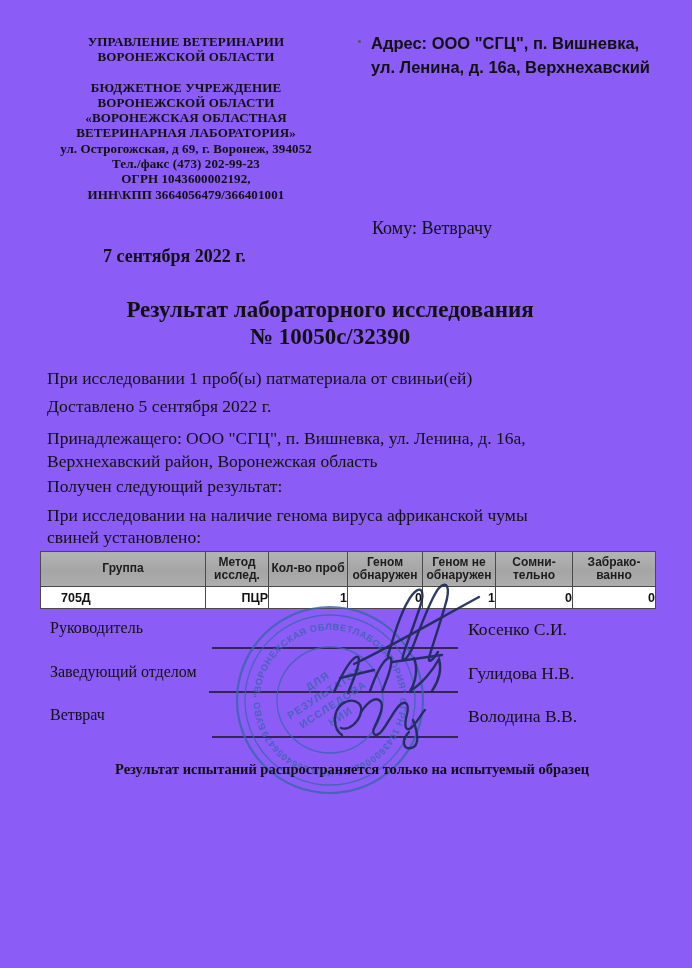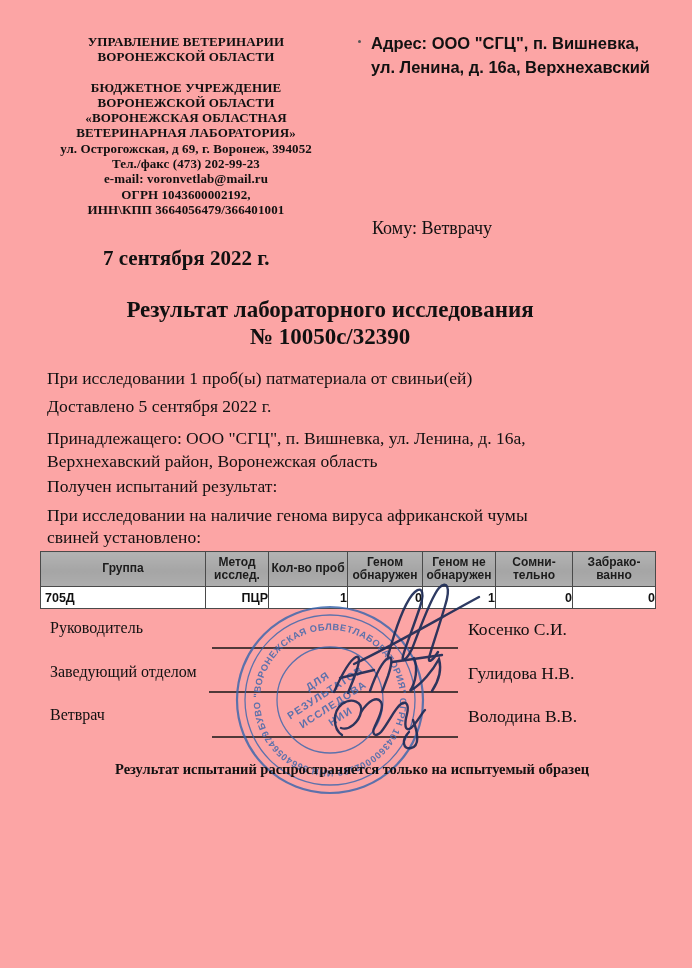--- a/index.html
+++ b/index.html
@@ -2,21 +2,21 @@
 <html><head>
 <meta charset="utf-8">
 <style>
   * { margin: 0; padding: 0; box-sizing: border-box; }
   html, body { background: #e8e8e8; }
   body { font-family: "Liberation Serif", serif; }
   .page {
     position: relative;
     width: 692px; height: 968px;
     margin: 0 auto;
-    background: #fca5a5;
+    background: #8b5cf6;
     color: #111111;
     overflow: hidden;
   }
   
   .org-block {
     position: absolute; left: 53px; top: 34px; width: 266px;
     text-align: center;
     font-weight: bold;
     font-size: 13px; line-height: 15.3px;
     letter-spacing: 0.1px;
@@ -32,21 +32,21 @@
   .speck {
     position: absolute; left: 358px; top: 40px;
     width: 3px; height: 3px; background: #555; border-radius: 50%;
   }
   .komu {
     position: absolute; left: 372px; top: 218px;
     font-size: 18px;
   }
   .doc-date {
     position: absolute; left: 103px; top: 246px;
-    font-size: 21px; font-weight: bold;
+    font-size: 18px; font-weight: bold;
   }
   .doc-title {
     position: absolute; left: 0; top: 296px; width: 660px;
     text-align: center;
     font-size: 23px; font-weight: bold; line-height: 27px;
   }
   .body-lines { position: absolute; left: 47px; top: 0; width: 640px; }
   .body-line { position: absolute; left: 0; font-size: 17.5px; white-space: nowrap; }
   .bl0 { top: 368px; }
   .bl1 { top: 396px; }
@@ -71,21 +71,21 @@
     height: 35px;
     white-space: pre-line;
     line-height: 13.5px;
     text-align: center; vertical-align: middle;
     color: #1c1c1c;
   }
   .result-table td {
     height: 22px; text-align: right; vertical-align: middle;
     font-size: 12.5px; background: #fff;
   }
-  .result-table td.cell-left { text-align: left; padding-left: 4px; }
+  .result-table td.cell-left { text-align: left; padding-left: 20px; }
   
   .sig-role { position: absolute; left: 50px; font-size: 16px; white-space: nowrap; }
   .sig-name { position: absolute; left: 468px; font-size: 17.5px; white-space: nowrap; }
   .sr0 { top: 619px; } .sr1 { top: 663px; } .sr2 { top: 706px; }
   .footer-note {
     position: absolute; left: 0; top: 761px; width: 680px;
     text-align: center;
     font-size: 14.5px; font-weight: bold; padding-left: 24px;
   }
   .overlay-svg {
@@ -109,21 +109,20 @@
 
   <div class="org-block">
     <div>УПРАВЛЕНИЕ ВЕТЕРИНАРИИ</div>
     <div>ВОРОНЕЖСКОЙ ОБЛАСТИ</div>
     <div class="org-gap">БЮДЖЕТНОЕ УЧРЕЖДЕНИЕ</div>
     <div>ВОРОНЕЖСКОЙ ОБЛАСТИ</div>
     <div>«ВОРОНЕЖСКАЯ ОБЛАСТНАЯ</div>
     <div>ВЕТЕРИНАРНАЯ ЛАБОРАТОРИЯ»</div>
     <div>ул. Острогожская, д 69, г. Воронеж, 394052</div>
     <div>Тел./факс (473) 202-99-23</div>
-    <div>e-mail: voronvetlab@mail.ru</div>
     <div>ОГРН 1043600002192,</div>
     <div>ИНН\КПП 3664056479/366401001</div>
   </div>
 
   <div class="speck"></div>
 
   <div class="addr-block">
     <div>Адрес: ООО "СГЦ", п. Вишневка,</div>
     <div>ул. Ленина, д. 16а, Верхнехавский</div>
   </div>
@@ -135,21 +134,21 @@
   <div class="doc-title">
     <div>Результат лабораторного исследования</div>
     <div>№ 10050с/32390</div>
   </div>
 
   <div class="body-lines">
     <div class="body-line bl0">При исследовании 1 проб(ы) патматериала от свиньи(ей)</div>
     <div class="body-line bl1">Доставлено 5 сентября 2022 г.</div>
     <div class="body-line bl2">Принадлежащего: ООО "СГЦ", п. Вишневка, ул. Ленина, д. 16а,</div>
     <div class="body-line bl3">Верхнехавский район, Воронежская область</div>
-    <div class="body-line bl4">Получен испытаний результат:</div>
+    <div class="body-line bl4">Получен следующий результат:</div>
     <div class="body-line bl5">При исследовании на наличие генома вируса африканской чумы</div>
     <div class="body-line bl6">свиней установлено:</div>
   </div>
 
   <table class="result-table">
     <colgroup>
       <col style="width:165px">
         <col style="width:63px">
         <col style="width:79px">
       <col style="width:75px">

